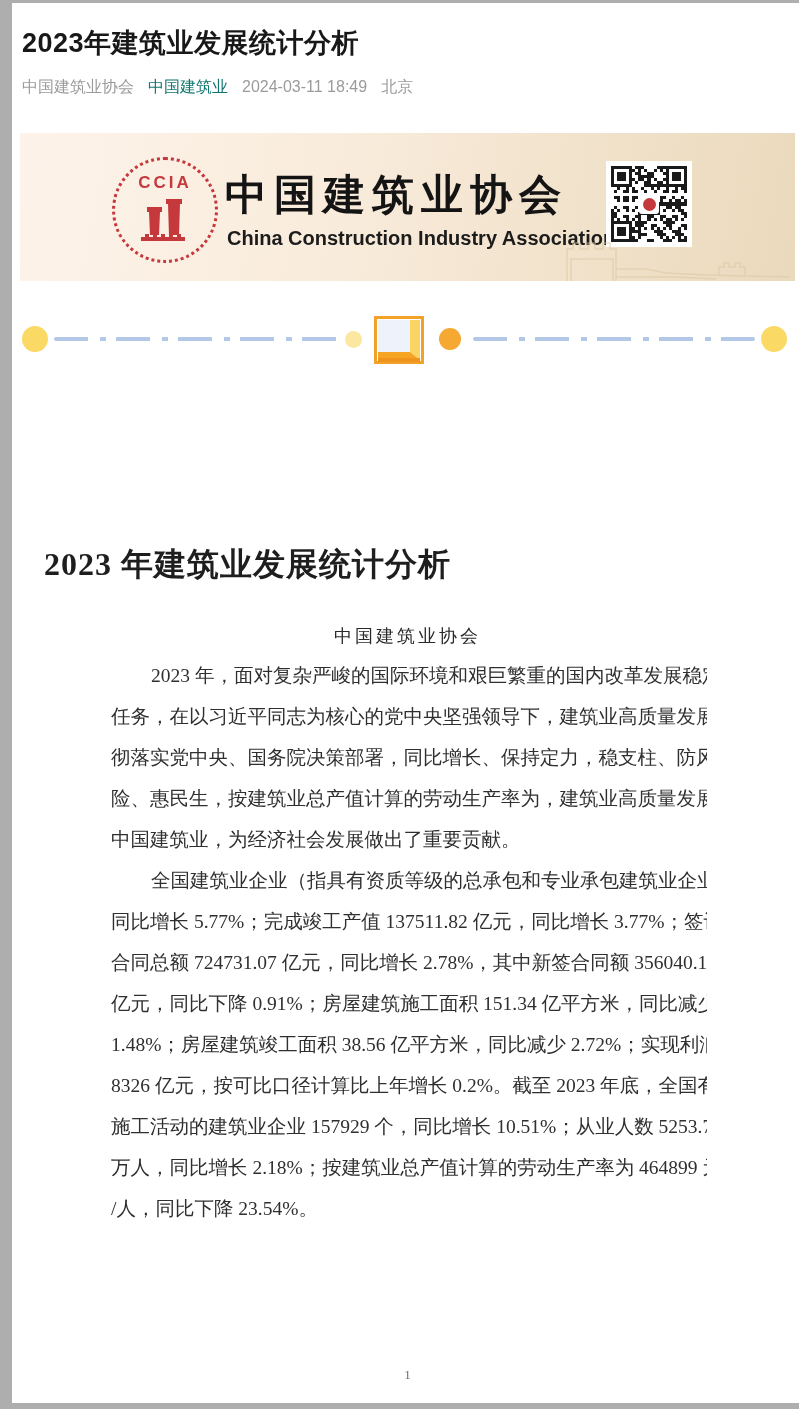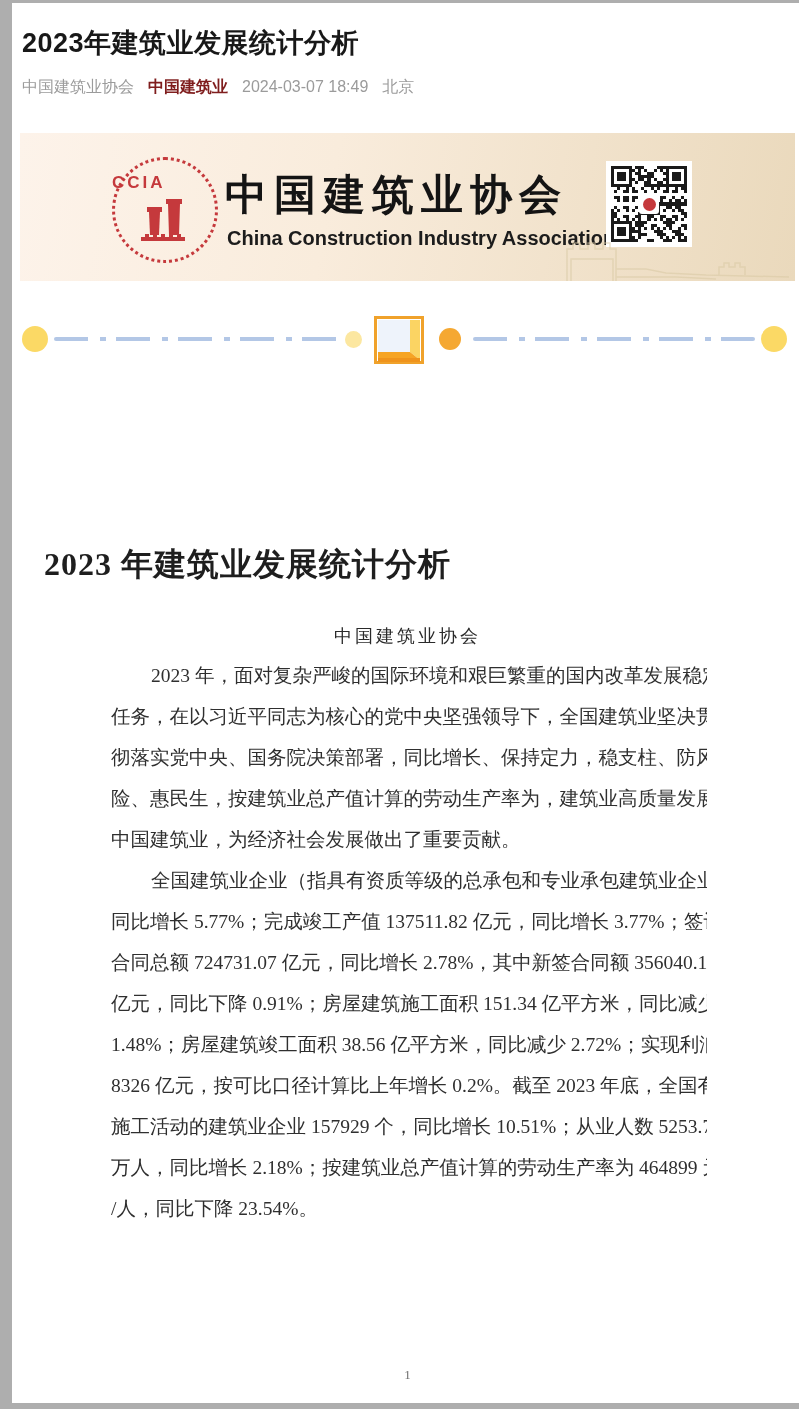--- a/index.html
+++ b/index.html
@@ -3,28 +3,28 @@
 <meta charset="utf-8">
 <style>
   * { margin:0; padding:0; box-sizing:border-box; }
   html,body { width:799px; height:1409px; }
   body { background:#aeaeae; position:relative; font-family:"Liberation Sans", sans-serif; }
   .page { position:absolute; left:4px; top:3px; width:791px; height:1400px; background:#ffffff; overflow:hidden;margin-left:8px; }
 
   
   .article-title { position:absolute; left:10px; top:22px; font-size:27px; font-weight:700; color:#181818; letter-spacing:0.5px; }
   .byline { position:absolute; left:10px; top:74px; font-size:16px; color:#9b9b9b; display:flex; gap:14px; align-items:baseline; }
-  .byline .account { color:#7f1d1d; cursor:pointer;font-weight:bold; }
+  .byline .account { color:#0f766e; cursor:pointer; }
 
   
   .banner { position:absolute; left:8px; top:130px; width:775px; height:148px;
             background:linear-gradient(100deg,#fdf3ea 0%,#f9ecdc 40%,#ead9bc 100%); overflow:hidden; }
   .logo { position:absolute; left:92px; top:24px; width:106px; height:106px; }
   .logo-ring { position:absolute; inset:0; border:3px dotted #c5393c; border-radius:50%; }
-  .logo-abbr { position:absolute; left:0; right:0; top:16px; text-align:left; color:#c5393c;
+  .logo-abbr { position:absolute; left:0; right:0; top:16px; text-align:center; color:#c5393c;
                font-weight:700; font-size:17px; letter-spacing:3px; font-family:"Liberation Sans",sans-serif; }
   .logo-tower { position:absolute; left:27px; top:38px; }
   .org-cn { position:absolute; left:205px; top:34px; font-size:42px; font-weight:700; color:#141414;
             letter-spacing:7px; font-family:"Liberation Sans",sans-serif; white-space:nowrap; }
   .org-en { position:absolute; left:207px; top:94px; font-size:20px; font-weight:700; color:#1c1c1c; white-space:nowrap; }
   .qr { position:absolute; left:586px; top:28px; width:86px; height:86px; background:#ffffff; padding:5px; }
   .qr svg { display:block; }
   .qr-center { position:absolute; left:33px; top:33px; width:20px; height:20px; background:#ffffff; border-radius:3px;
                display:flex; align-items:center; justify-content:center; }
   .qr-center i { display:block; width:13px; height:13px; background:#c5393c; border-radius:50%; }
@@ -58,21 +58,21 @@
 </style>
 </head>
 <body>
 
 <div class="page">
 
   <div class="article-title">2023年建筑业发展统计分析</div>
   <div class="byline">
     <span>中国建筑业协会</span>
     <span class="account">中国建筑业</span>
-    <span>2024-03-07 18:49</span>
+    <span>2024-03-11 18:49</span>
     <span>北京</span>
   </div>
 
   <div class="banner">
     <div class="logo">
       <div class="logo-ring"></div>
       <div class="logo-abbr">CCIA</div>
       <svg class="logo-tower" width="52" height="52" viewBox="0 0 52 52">
         <g fill="#c5393c">
           <rect x="8" y="12" width="15" height="5"></rect>
@@ -434,21 +434,21 @@
     <span class="dash dash-right"></span>
     <span class="dot dot-big-right"></span>
   </div>
 
   <div>
     <div class="doc-title">2023 年建筑业发展统计分析</div>
     <div class="doc-author">中国建筑业协会</div>
 
     <div class="doc-body">
       <div class="line first">2023 年，面对复杂严峻的国际环境和艰巨繁重的国内改革发展稳定</div>
-      <div class="line">任务，在以习近平同志为核心的党中央坚强领导下，全国建筑业坚决贯</div>
+      <div class="line">任务，在以习近平同志为核心的党中央坚强领导下，建筑业高质量发展</div>
       <div class="line">彻落实党中央、国务院决策部署，同比增长、保持定力，稳支柱、防风</div>
       <div class="line">险、惠民生，按建筑业总产值计算的劳动生产率为，建筑业高质量发展</div>
       <div class="line last">中国建筑业，为经济社会发展做出了重要贡献。</div>
       <div class="line first">全国建筑业企业（指具有资质等级的总承包和专业承包建筑业企业，</div>
       <div class="line">同比增长 5.77%；完成竣工产值 137511.82 亿元，同比增长 3.77%；签订</div>
       <div class="line">合同总额 724731.07 亿元，同比增长 2.78%，其中新签合同额 356040.19</div>
       <div class="line">亿元，同比下降 0.91%；房屋建筑施工面积 151.34 亿平方米，同比减少</div>
       <div class="line">1.48%；房屋建筑竣工面积 38.56 亿平方米，同比减少 2.72%；实现利润</div>
       <div class="line">8326 亿元，按可比口径计算比上年增长 0.2%。截至 2023 年底，全国有</div>
       <div class="line">施工活动的建筑业企业 157929 个，同比增长 10.51%；从业人数 5253.79</div>

